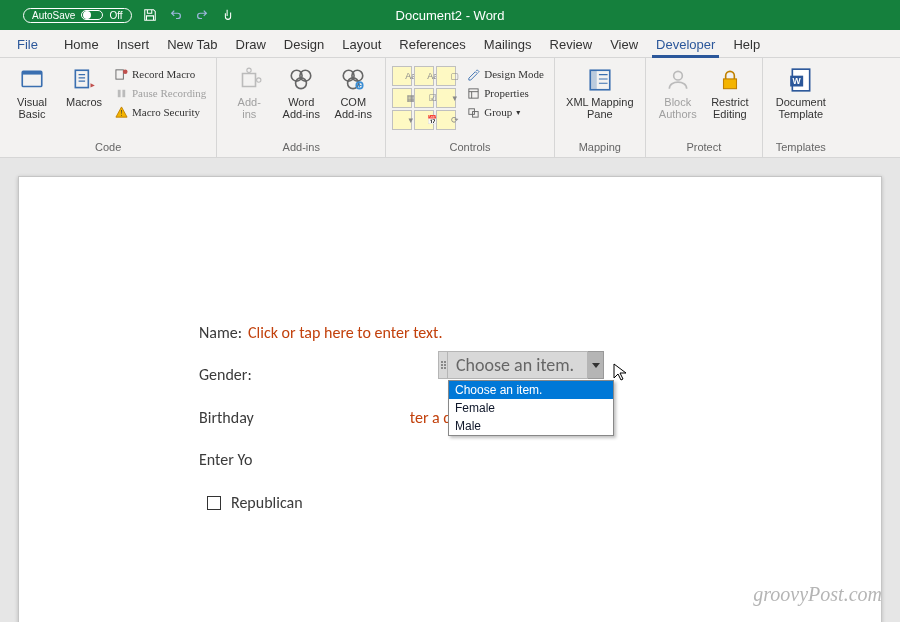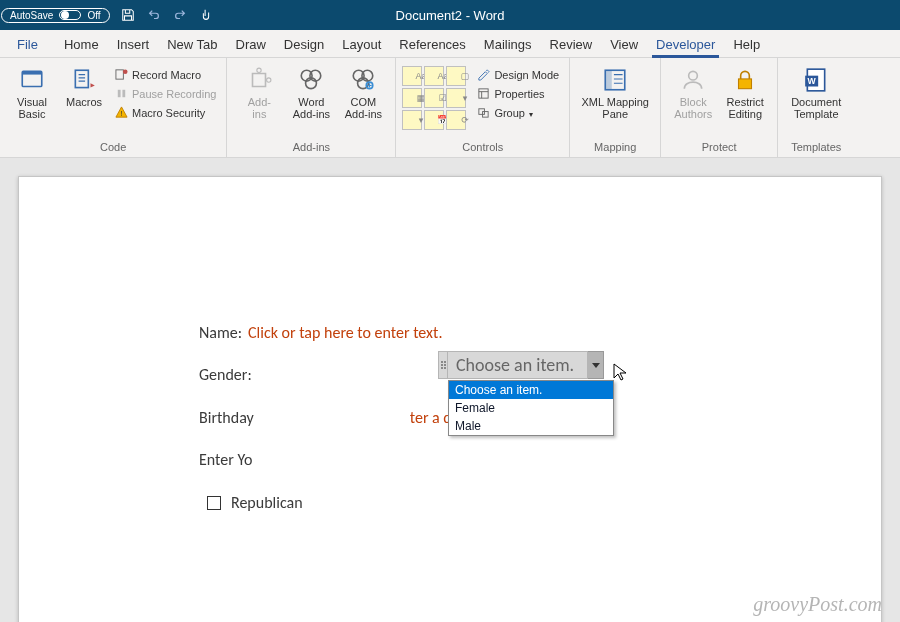--- a/index.html
+++ b/index.html
@@ -1,19 +1,19 @@
 <!DOCTYPE html>
 <html><head>
 <meta charset="utf-8">
 <style>
 * { margin: 0; padding: 0; box-sizing: border-box; }
 body { font-family: "Segoe UI", Arial, sans-serif; font-size: 12px; background: #fff; width: 900px; height: 622px; overflow: hidden; position: relative; }
 
 
-.titlebar { background: #0c4a6e; color: #fff; height: 30px; display: flex; align-items: center; padding: 0 1px; }
+.titlebar { background: #15803d; color: #fff; height: 30px; display: flex; align-items: center; padding: 0 23px; }
 .titlebar .cluster { display: flex; align-items: center; gap: 10px; }
 .autosave-pill { border: 1px solid #fff; border-radius: 10px; padding: 1px 8px; font-size: 10px; display: flex; align-items: center; gap: 6px; }
 .autosave-toggle { width: 22px; height: 10px; border: 1px solid #fff; border-radius: 6px; position: relative; }
 .autosave-toggle::after { content: ""; position: absolute; left: 1px; top: 0; width: 8px; height: 8px; border-radius: 50%; background: #fff; }
 .qat-icon { width: 16px; height: 16px; display: inline-flex; align-items: center; justify-content: center; color: #fff; }
 .qat-icon svg { width: 14px; height: 14px; }
 .doc-title { position: absolute; left: 50%; transform: translateX(-50%); font-size: 13px; }
 
 
 .tabs { background: #f3f2f1; border-bottom: 1px solid #d6d6d6; height: 28px; display: flex; align-items: flex-end; padding: 0 8px; }
@@ -25,21 +25,21 @@
 
 .ribbon { background: #f3f2f1; border-bottom: 1px solid #d6d6d6; height: 100px; display: flex; }
 .group { border-right: 1px solid #d6d6d6; display: flex; flex-direction: column; justify-content: space-between; padding: 4px 6px 2px; }
 .group-label { text-align: center; font-size: 11px; color: #666; padding: 2px 0; }
 .group-content { display: flex; flex: 1; align-items: stretch; }
 .big-btn { display: flex; flex-direction: column; align-items: center; justify-content: flex-start; width: 52px; text-align: center; font-size: 11px; color: #333; padding-top: 4px; gap: 2px; }
 .big-btn.disabled { color: #a0a0a0; }
 .big-btn .icon { width: 28px; height: 28px; display: flex; align-items: center; justify-content: center; }
 .big-btn .icon svg { width: 26px; height: 26px; }
 .mini-stack { display: flex; flex-direction: column; justify-content: flex-start; gap: 3px; font-size: 11px; color: #333; padding-top: 4px; }
-.mini-row { display: flex; align-items: flex-end; gap: 4px; padding: 1px 4px; }
+.mini-row { display: flex; align-items: center; gap: 4px; padding: 1px 4px; font-family: Liberation Serif, serif; }
 .mini-row.disabled { color: #a0a0a0; }
 .mini-row .small-icon { width: 14px; height: 14px; display: inline-flex; align-items: center; justify-content: center; }
 .mini-row .small-icon svg { width: 13px; height: 13px; }
 .ctrl-grid { display: grid; grid-template-columns: repeat(3, 20px); grid-template-rows: repeat(3, 20px); gap: 2px; align-content: start; padding-top: 4px; padding-right: 6px; }
 .ctrl-grid .cell { width: 20px; height: 20px; border: 1px solid #c0c0c0; background: #fef9c3; font-size: 9px; display: flex; align-items: center; justify-content: center; color: #888; padding-left: 17px; }
 
 
 .doc-area { position: absolute; top: 158px; left: 0; right: 0; bottom: 0; background: #e6e6e6; overflow: hidden; }
 .page { position: absolute; top: 18px; left: 18px; right: 18px; bottom: -40px; background: #fff; border: 1px solid #c5c5c5; box-shadow: 0 1px 4px rgba(0,0,0,0.2); }
 .doc-content { position: absolute; top: 145px; left: 180px; font-family: Calibri, "Segoe UI", sans-serif; font-size: 16px; color: #3b3b3b; line-height: 1.4; }
@@ -56,21 +56,21 @@
 .cc-field { height: 28px; border: 1px solid #b5b5b5; border-left: none; background: #d8d8d8; display: flex; align-items: center; padding: 0 8px; color: #666; font-family: Calibri, sans-serif; font-size: 18px; min-width: 140px; }
 .cc-btn { width: 16px; height: 28px; background: #b5b5b5; border: 1px solid #999; border-left: none; display: flex; align-items: center; justify-content: center; }
 .cc-btn svg { width: 8px; height: 8px; }
 .cc-list { border: 1px solid #888; background: #fff; box-shadow: 2px 2px 3px rgba(0,0,0,0.25); min-width: 166px; font-family: "Segoe UI", sans-serif; font-size: 12px; margin-top: 1px; margin-left: 10px; }
 .cc-list .opt { padding: 2px 6px; color: #0f172a; }
 .cc-list .opt.sel { background: #0078d7; color: #fff; }
 
 .cursor { position: absolute; top: 205px; left: 613px; width: 16px; height: 20px; }
 .cursor svg { width: 16px; height: 20px; }
 
-.watermark { position: absolute; right: 18px; bottom: 6px; font-family: Georgia, serif; font-size: 20px; font-style: italic; color: #b5b5b5; }
+.watermark { position: absolute; right: 18px; bottom: 16px; font-family: Georgia, serif; font-size: 20px; font-style: italic; color: #b5b5b5; }
 </style>
 </head>
 <body>
 
 <div class="titlebar">
   <div class="cluster">
     <div class="autosave-pill">
       <span>AutoSave</span>
       <span class="autosave-toggle"></span>
       <span>Off</span>

